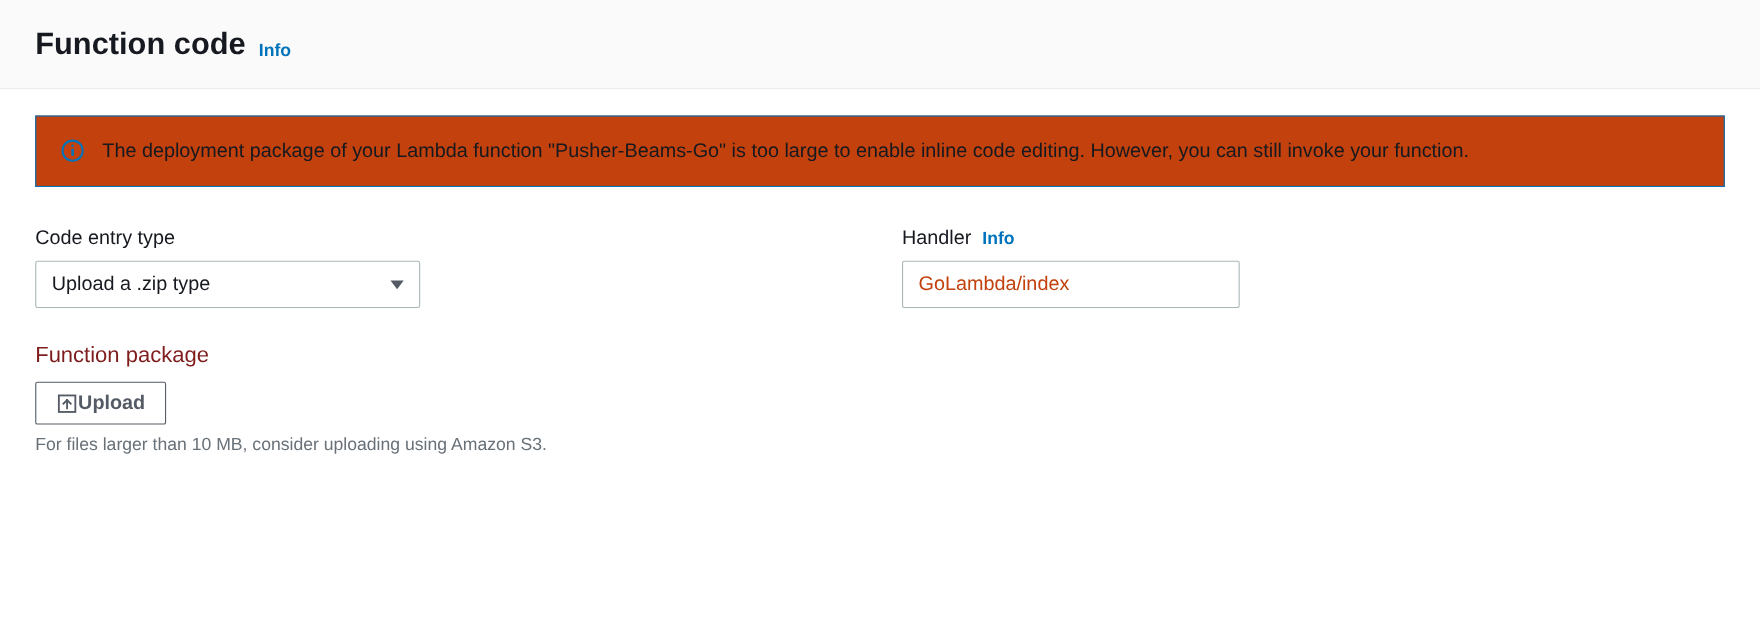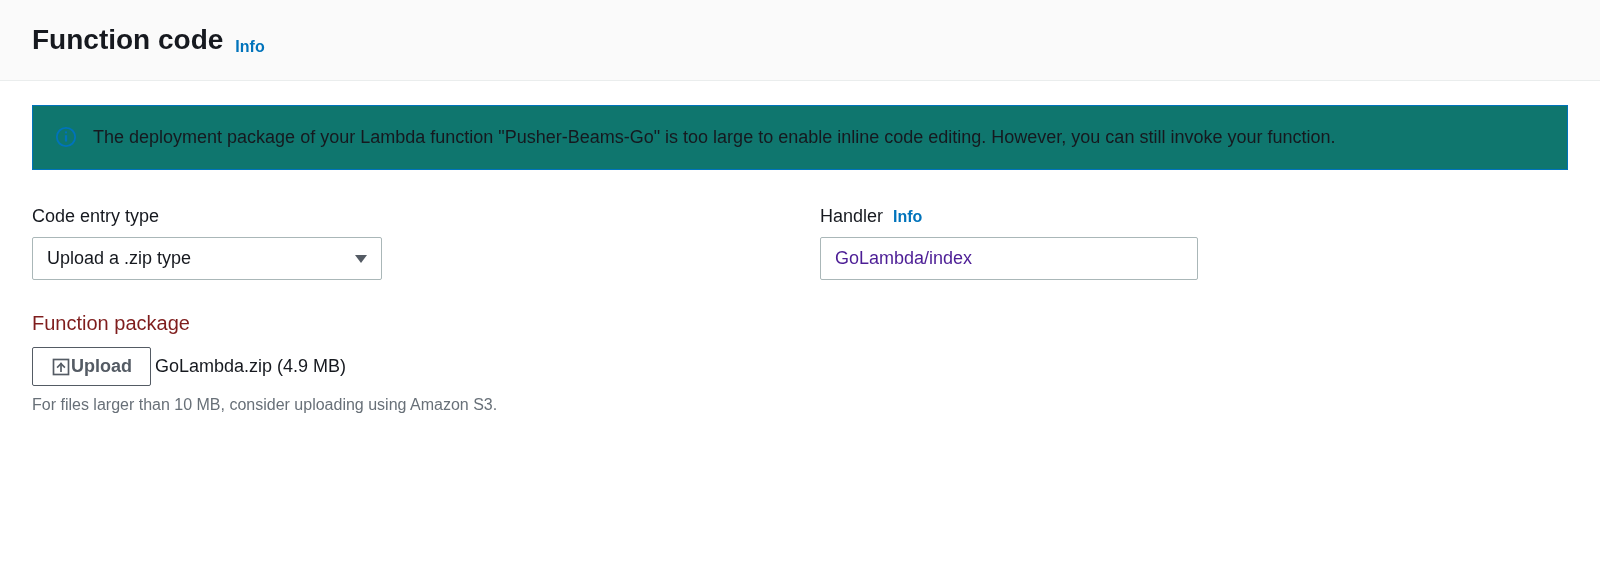--- a/index.html
+++ b/index.html
@@ -29,21 +29,21 @@
       font-size: 16px;
       font-weight: 700;
       text-decoration: none;
       cursor: pointer;
     }
     .content-section {
       padding: 24px 32px;
     }
     .alert-box {
       border: 1px solid #0073bb;
-      background: #0f766e;
+      background: #c2410c;
       padding: 18px 22px;
       display: flex;
       align-items: flex-start;
       gap: 16px;
       margin-bottom: 36px;
     }
     .alert-icon {
       flex-shrink: 0;
       width: 22px;
       height: 22px;
@@ -87,26 +87,26 @@
       border-radius: 2px;
     }
     .select-caret {
       position: absolute;
       right: 14px;
       top: 50%;
       transform: translateY(-50%);
       pointer-events: none;
     }
     .text-input {
-      width: 378px;
+      width: 307px;
       border: 1px solid #aab7b8;
       background: #fff;
       padding: 10px 14px;
       font-size: 18px;
-      color: #4c1d95;
+      color: #c2410c;
       border-radius: 2px;
     }
     .package-section {
       margin-top: 8px;
     }
     .package-label {
       font-size: 20px;
       color: #7f1d1d;
       margin-bottom: 12px;
     }
@@ -195,18 +195,17 @@
       <button class="upload-button">
         <span class="upload-icon">
           <svg viewBox="0 0 24 24" width="20" height="20" fill="none" stroke="#545b64" stroke-width="2" stroke-linecap="square">
             <rect x="3" y="3" width="18" height="18"></rect>
             <line x1="12" y1="17" x2="12" y2="8"></line>
             <polyline points="8,12 12,8 16,12"></polyline>
           </svg>
         </span>
         <span>Upload</span>
       </button>
-      <span class="file-name">GoLambda.zip (4.9 MB)</span>
     </div>
     <div class="helper-text">For files larger than 10 MB, consider uploading using Amazon S3.</div>
   </div>
 
 </div>
 
 </body></html>

